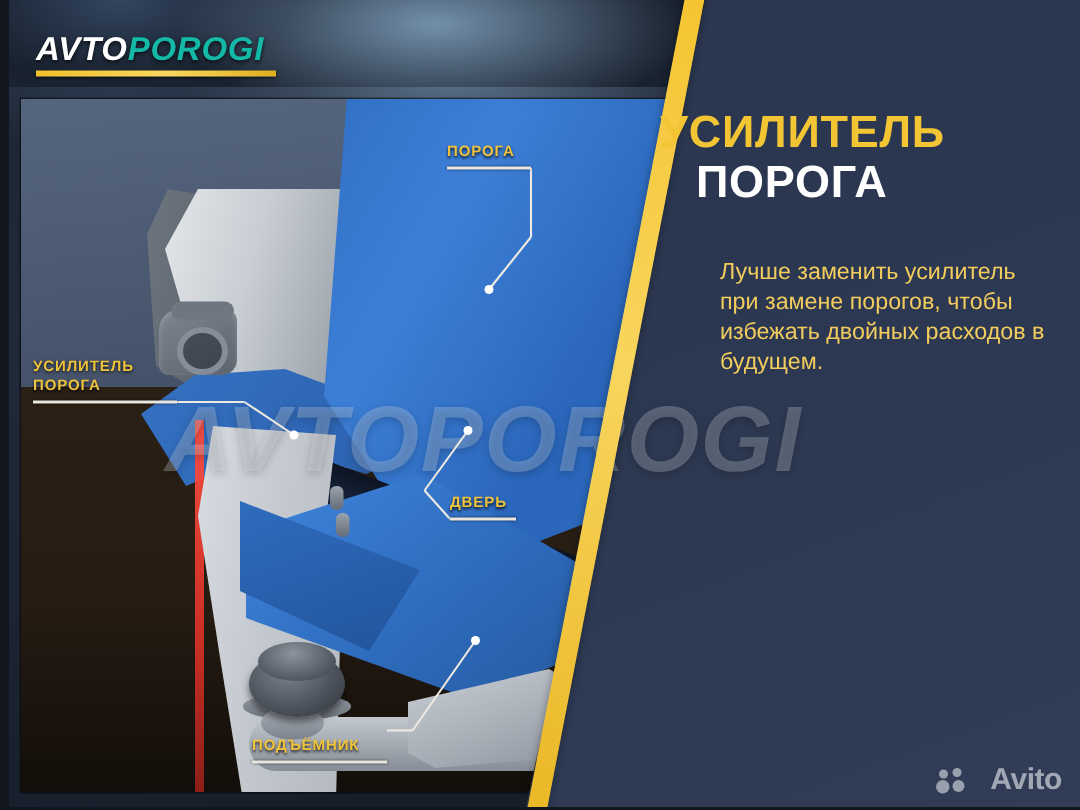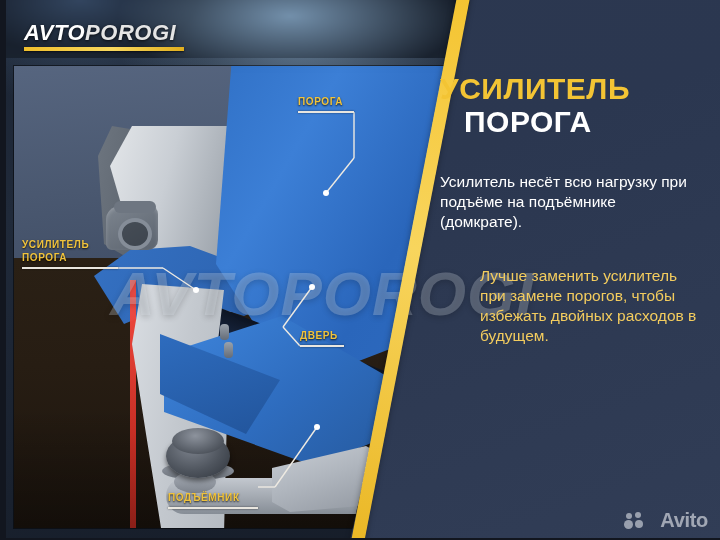--- a/index.html
+++ b/index.html
@@ -58,21 +58,21 @@
     z-index:40;
   }
   .logo-text {
     font-size:22px; font-weight:bold; font-style:italic;
     letter-spacing:.5px;
     line-height:1;
     text-shadow:0 1px 3px rgba(0,0,0,.75);
     white-space:nowrap;
   }
   .logo-a { color:#ffffff; }
-  .logo-b { color:#e5e5e5;font-style:italic; }
+  .logo-b { color:#14b8a6;font-style:italic; }
   .logo-rule {
     margin-top:3px; height:4px; width:160px;
     background:linear-gradient(90deg,#f0bf2c 0%, #f8d75e 55%, #e0ae1e 100%);
     box-shadow:0 1px 2px rgba(0,0,0,.6);
   }
 
   
   .illo-frame {
     position:absolute; left:14px; top:66px;
     width:456px; height:462px;
@@ -405,21 +405,20 @@
   <div class="logo">
     <div class="logo-text"><span class="logo-a">AVTO</span><span class="logo-b">POROGI</span></div>
     <div class="logo-rule"></div>
   </div>
 
   <div class="content">
     <div class="title">
       <span class="t1">УСИЛИТЕЛЬ</span>
       <span class="t2">ПОРОГА</span>
     </div>
-    <p class="para p2">Усилитель несёт всю нагрузку при подъёме на подъёмнике (домкрате).</p>
     <p class="para p3">Лучше заменить усилитель при замене порогов, чтобы избежать двойных расходов в будущем.</p>
   </div>
 
   <div class="avito">
     <span class="avito-mark">
       <i class="c1"></i>
         <i class="c2"></i>
         <i class="c3"></i>
         <i class="c4"></i>
     </span>

